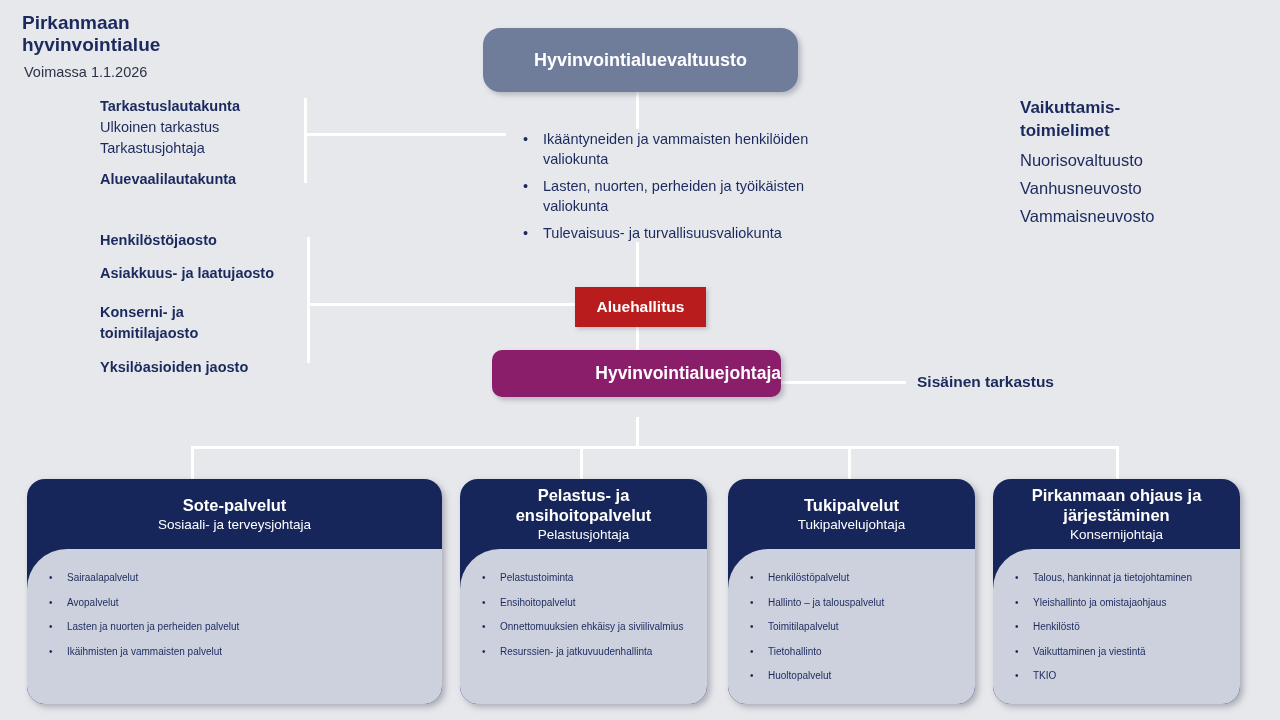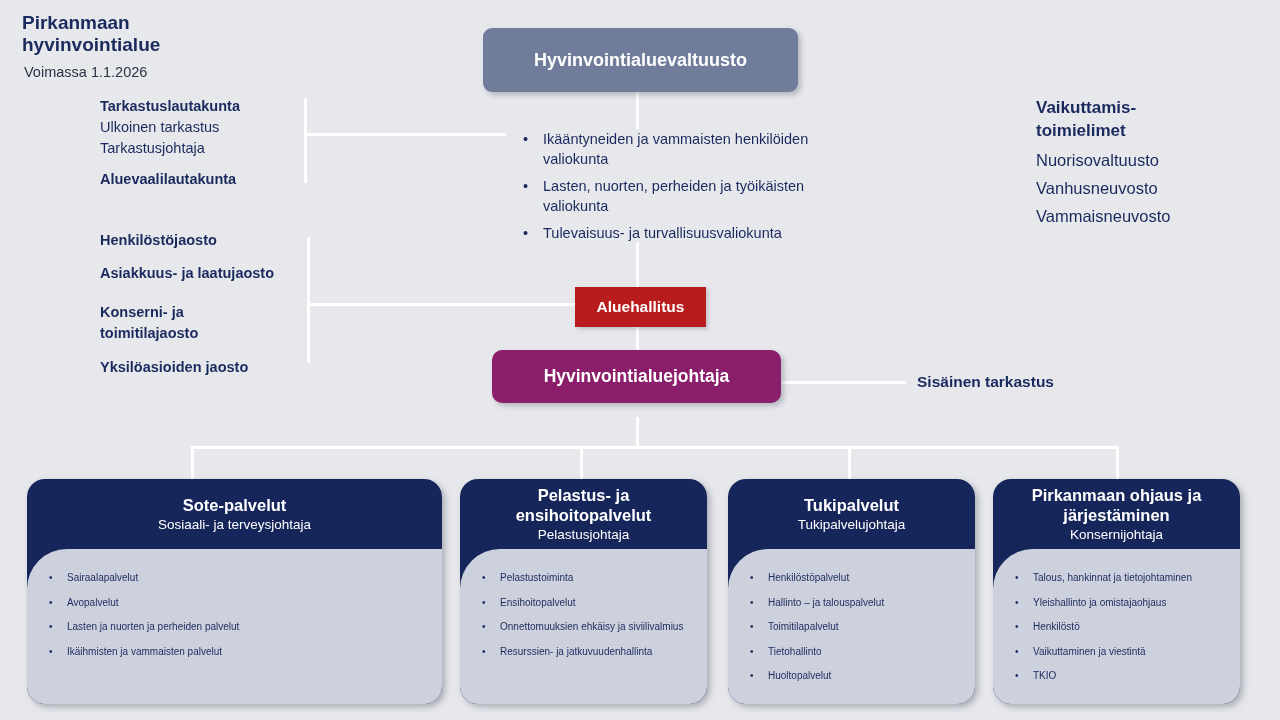--- a/index.html
+++ b/index.html
@@ -8,44 +8,44 @@
 
   
   .line{position:absolute;background:#ffffff;}
 
   
   .logo{position:absolute;left:22px;top:12px;color:#1b2a5e;font-weight:bold;font-size:19px;line-height:22px;}
   .validity{position:absolute;left:24px;top:64px;color:#2b3345;font-size:14.5px;}
 
   
   .council-box{position:absolute;left:483px;top:28px;width:315px;height:64px;background:#6f7d9b;
-    border-radius:9px;display:flex;align-items:center;justify-content:center;color:#fff;
+    border-radius:17px;display:flex;align-items:center;justify-content:center;color:#fff;
     font-weight:bold;font-size:18px;box-shadow:3px 3px 5px rgba(120,124,140,.45);}
 
   
   .ltext{position:absolute;left:100px;color:#1b2a5e;font-size:14.5px;}
   .bold{font-weight:bold;}
 
   
   .committees{position:absolute;left:517px;top:126px;width:350px;color:#1b2a5e;font-size:14.5px;}
   .committees ul{list-style:none;margin:4px;padding:0;}
   .committees li{position:relative;padding-left:22px;margin-bottom:8px;line-height:19.5px;}
   .committees li::before{content:"\2022";position:absolute;left:2px;}
 
   
-  .influence{position:absolute;left:1020px;top:96px;color:#1b2a5e;margin-left:16px;}
+  .influence{position:absolute;left:1020px;top:96px;color:#1b2a5e;}
   .influence .ititle{font-weight:bold;font-size:17px;line-height:23px;}
   .influence .iitem{font-size:16.5px;margin-top:8px;line-height:20px;}
 
   
   .board-box{position:absolute;left:575px;top:287px;width:131px;height:40px;background:#b91c1c;
     display:flex;align-items:center;justify-content:center;color:#fff;font-weight:bold;font-size:15.5px;
     box-shadow:2px 2px 4px rgba(120,124,140,.4);}
-  .director-box{position:absolute;left:492px;top:350px;width:289px;height:53px;background:#8b1e6a;
-    border-radius:10px;display:flex;align-items:center;justify-content:center;color:#fff;
+  .director-box{position:absolute;left:492px;top:350px;width:289px;height:47px;background:#8b1e6a;
+    border-radius:10px;display:flex;align-items:center;justify-content:flex-end;color:#fff;
     font-weight:bold;font-size:17.5px;box-shadow:3px 3px 5px rgba(120,124,140,.45);}
   .internal-audit{position:absolute;left:917px;top:373px;color:#1b2a5e;font-weight:bold;font-size:15.5px;}
 
   
   .card{position:absolute;top:479px;height:225px;background:#17265a;border-radius:18px;overflow:hidden;
     box-shadow:3px 3px 6px rgba(110,114,130,.5);}
   .card-header{height:70px;display:flex;flex-direction:column;justify-content:center;align-items:center;
     text-align:center;color:#fff;padding:0 12px;}
   .card-title{font-weight:bold;font-size:16.5px;line-height:20px;}
   .card-subtitle{font-size:13.5px;line-height:18px;margin-top:1px;}

